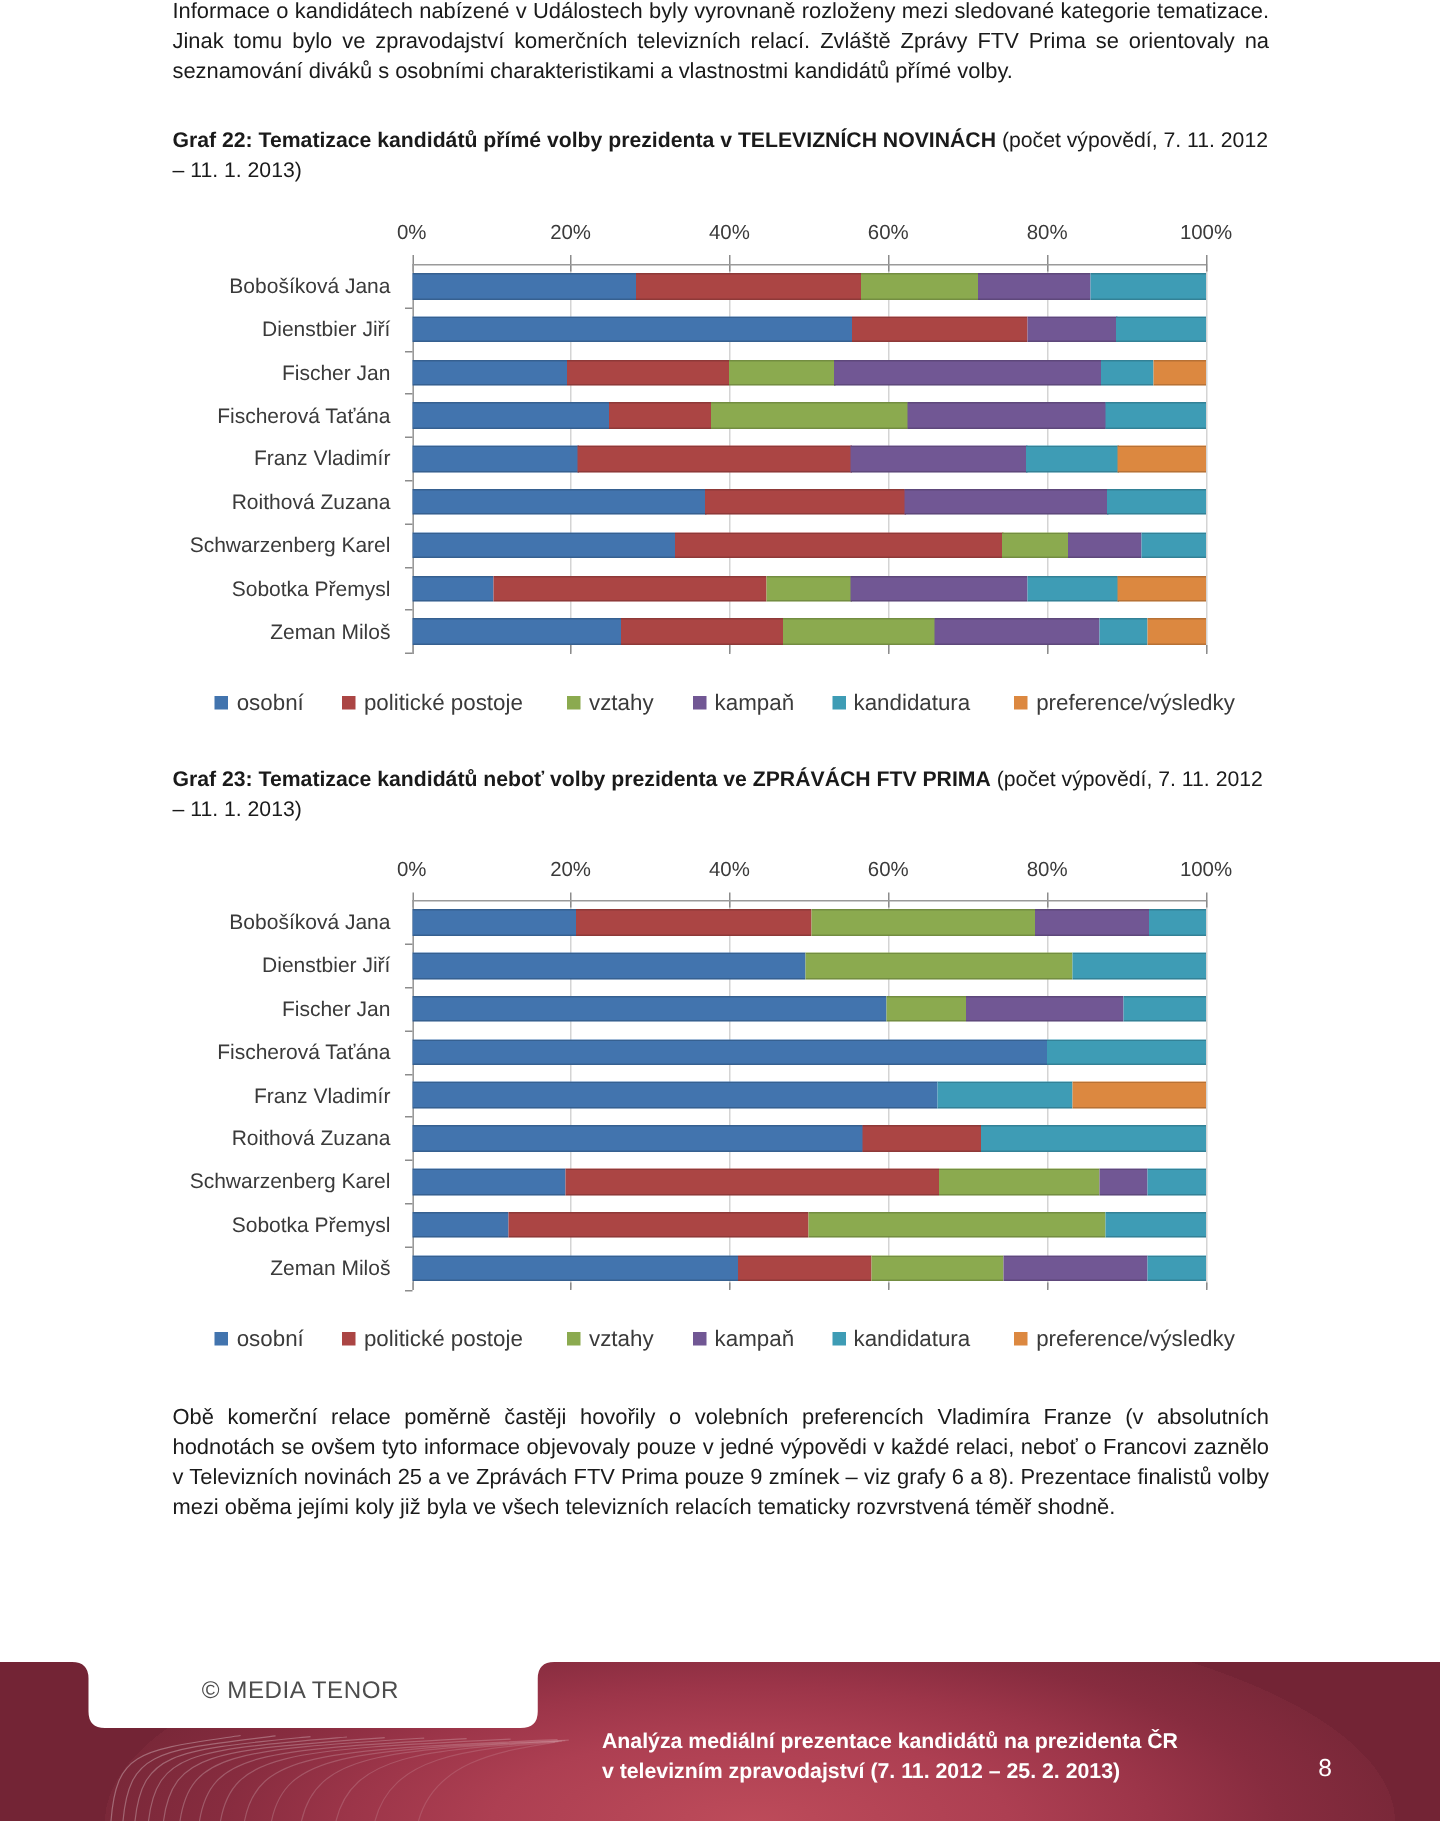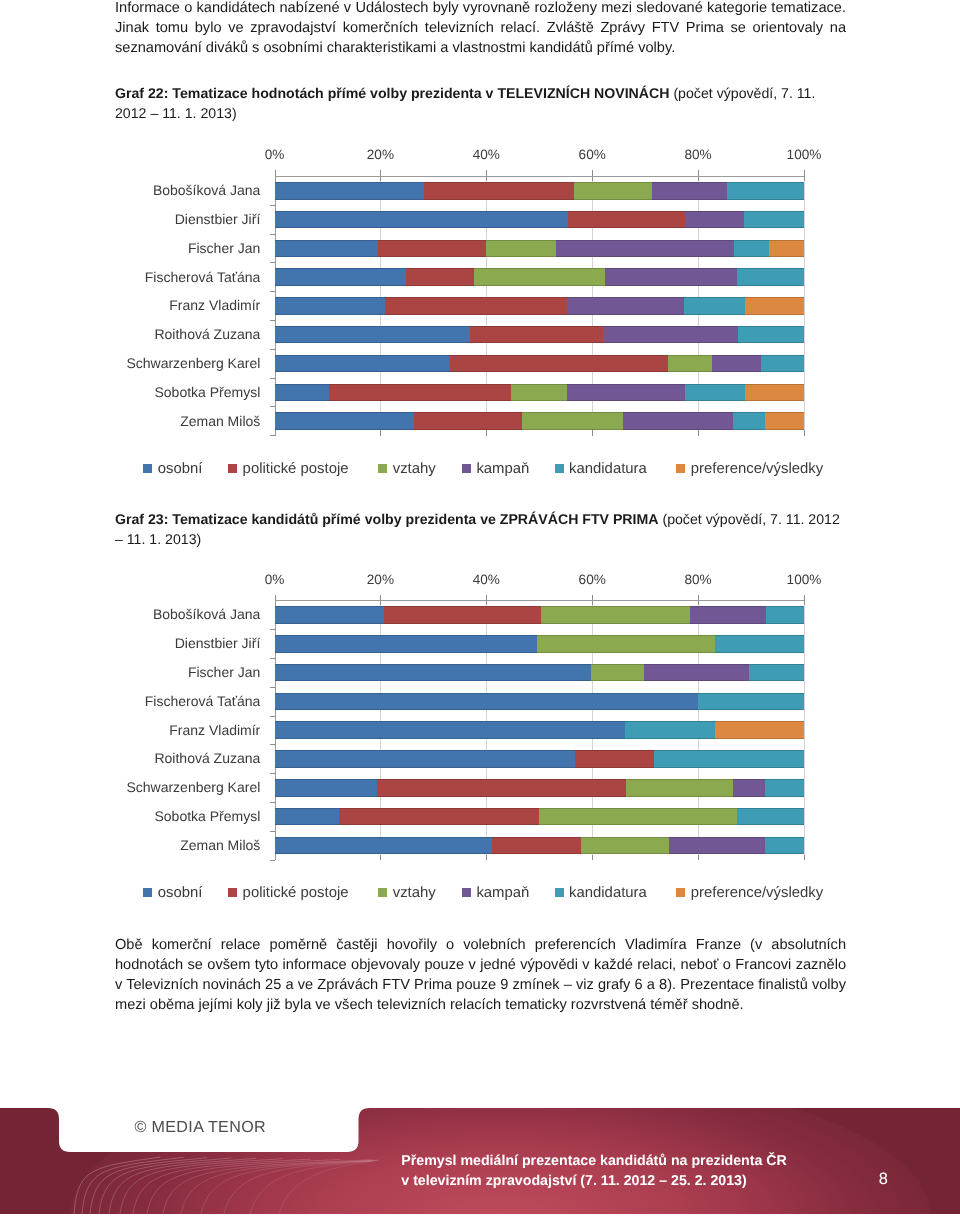--- a/index.html
+++ b/index.html
@@ -41,21 +41,21 @@
   .footer-page{position:absolute;left:878.8px;top:70.2px;color:#ffffff;font-size:16.4px;}
 </style>
 </head>
 <body>
 
 <div class="page">
 
   <p class="para" style="top:-16.5px;">Informace o kandidátech nabízené v Událostech byly vyrovnaně rozloženy mezi sledované kategorie tematizace. Jinak tomu bylo ve zpravodajství komerčních televizních relací. Zvláště Zprávy FTV Prima se orientovaly na seznamování diváků s osobními charakteristikami a vlastnostmi kandidátů přímé volby.</p>
 
   <div class="chart-caption" style="top:82.8px;">
-    <span class="b">Graf 22: Tematizace hodnotách přímé volby prezidenta v TELEVIZNÍCH NOVINÁCH</span><span> (počet výpovědí, 7. 11. 2012 – 11. 1. 2013)</span>
+    <span class="b">Graf 22: Tematizace kandidátů přímé volby prezidenta v TELEVIZNÍCH NOVINÁCH</span><span> (počet výpovědí, 7. 11. 2012 – 11. 1. 2013)</span>
   </div>
 
   <div class="chart" id="chart1">
       <div class="axis-tick-label" style="left:234.5px;top:147.3px;width:80px;">0%</div>
       <div class="axis-tick-label" style="left:340.4px;top:147.3px;width:80px;">20%</div>
       <div class="axis-tick-label" style="left:446.3px;top:147.3px;width:80px;">40%</div>
       <div class="axis-tick-label" style="left:552.2px;top:147.3px;width:80px;">60%</div>
       <div class="axis-tick-label" style="left:658.1px;top:147.3px;width:80px;">80%</div>
       <div class="axis-tick-label" style="left:764.0px;top:147.3px;width:80px;">100%</div>
       <div class="gridline" style="left:274.5px;top:176.0px;height:259.2px;"></div>
@@ -180,21 +180,21 @@
             <span class="legend-sw" style="background:#3E9CB5;"></span>
             <span class="legend-tx">kandidatura</span>
           </div>
       <div class="legend-item" style="left:676.3px;top:461px;">
             <span class="legend-sw" style="background:#DC8840;"></span>
             <span class="legend-tx">preference/výsledky</span>
           </div>
     </div>
 
   <div class="chart-caption" style="top:509.3px;">
-    <span class="b">Graf 23: Tematizace kandidátů přímé volby prezidenta ve ZPRÁVÁCH FTV PRIMA</span><span> (počet výpovědí, 7. 11. 2012 – 11. 1. 2013)</span>
+    <span class="b">Graf 23: Tematizace kandidátů neboť volby prezidenta ve ZPRÁVÁCH FTV PRIMA</span><span> (počet výpovědí, 7. 11. 2012 – 11. 1. 2013)</span>
   </div>
 
   <div class="chart" id="chart2">
       <div class="axis-tick-label" style="left:234.5px;top:571.6px;width:80px;">0%</div>
       <div class="axis-tick-label" style="left:340.4px;top:571.6px;width:80px;">20%</div>
       <div class="axis-tick-label" style="left:446.3px;top:571.6px;width:80px;">40%</div>
       <div class="axis-tick-label" style="left:552.2px;top:571.6px;width:80px;">60%</div>
       <div class="axis-tick-label" style="left:658.1px;top:571.6px;width:80px;">80%</div>
       <div class="axis-tick-label" style="left:764.0px;top:571.6px;width:80px;">100%</div>
       <div class="gridline" style="left:274.5px;top:600.3px;height:259.2px;"></div>
@@ -347,19 +347,19 @@
             <path d="M181.0,114 C190.3,69.6 230.8,66.7 379.2,60.1" fill="none" stroke="rgba(255,255,255,0.178)" stroke-width="0.8"></path>
             <path d="M201.0,114 C211.0,69.9 254.2,66.6 376.9,60.5" fill="none" stroke="rgba(255,255,255,0.165)" stroke-width="0.8"></path>
             <path d="M224.0,114 C234.6,70.2 280.6,66.6 374.6,60.8" fill="none" stroke="rgba(255,255,255,0.151)" stroke-width="0.8"></path>
             <path d="M250.0,114 C261.2,70.5 310.0,66.5 372.3,61.2" fill="none" stroke="rgba(255,255,255,0.138)" stroke-width="0.8"></path>
             <path d="M279.0,114 C290.9,70.8 342.4,66.5 370.0,61.5" fill="none" stroke="rgba(255,255,255,0.124)" stroke-width="0.8"></path>
           </g>
       </g>
     </svg>
     <div class="footer-copy">© MEDIA TENOR</div>
     <div class="footer-title">
-      <div>Přemysl mediální prezentace kandidátů na prezidenta ČR</div>
+      <div>Analýza mediální prezentace kandidátů na prezidenta ČR</div>
       <div>v televizním zpravodajství (7. 11. 2012 – 25. 2. 2013)</div>
     </div>
     <div class="footer-page">8</div>
   </div>
 
 </div>
 
 </body></html>

